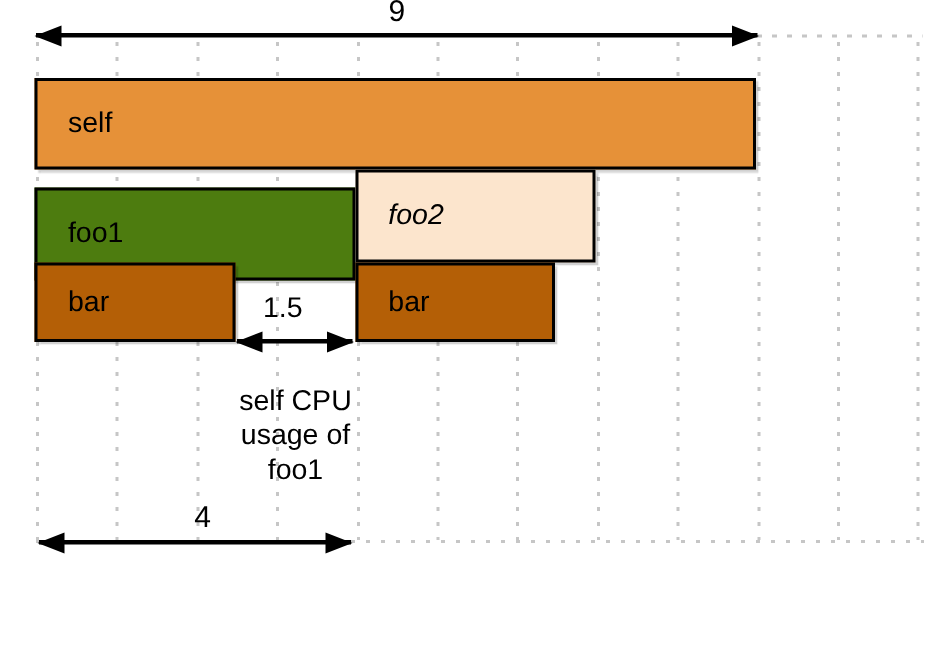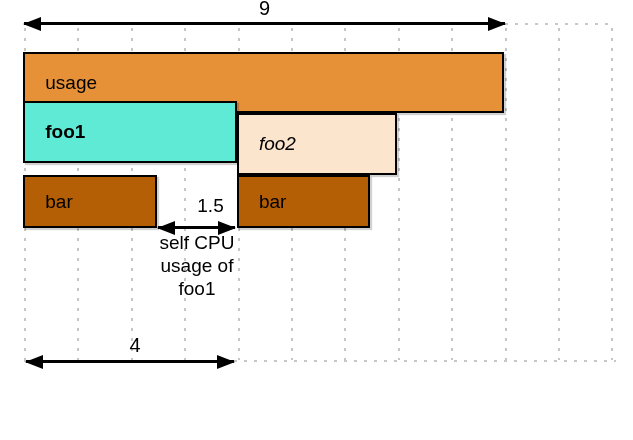--- a/index.html
+++ b/index.html
@@ -55,23 +55,23 @@
   .arrow-total-foo1{left:26px;top:360px;width:208px;}
   
   .num,.caption{
     position:absolute;
     text-align:center;
     font-size:19px;
     line-height:23px;
     z-index:4;
   }
   .num-total-main{left:24px;width:481px;top:-3px;font-size:20px;}
-  .num-self-foo1{left:172px;width:77px;top:194px;}
+  .num-self-foo1{left:150px;width:77px;top:194px;}
   .num-total-foo1{left:30px;width:210px;top:334px;font-size:20px;}
-  .caption-self-foo1{left:147px;width:100px;top:231px;}
+  .caption-self-foo1{left:147px;width:100px;top:256px;}
   .caption-total-foo1{left:45px;width:180px;top:376px;}
 </style>
 </head>
 <body>
 
 <div id="canvas">
 
   <div id="grid-layer">
       <div class="vgrid" style="left: 24px;"></div>
       <div class="vgrid" style="left: 77.4px;"></div>
@@ -85,23 +85,23 @@
       <div class="vgrid" style="left: 504.6px;"></div>
       <div class="vgrid" style="left: 558px;"></div>
       <div class="vgrid" style="left: 611.4px;"></div>
     </div>
 
   <div class="hdots top"></div>
   <div class="hdots bottom"></div>
 
   <div id="frames-layer">
       <div class="frame" style="left: 23.3px; top: 52px; width: 480.6px; height: 61px; background-color: rgb(230, 145, 56);">
-        <span class="bar-label">usage</span>
+        <span class="bar-label">self</span>
       </div>
-      <div class="frame" style="left: 23.3px; top: 101px; width: 213.6px; height: 62px; background-color: #5eead4; font-weight: bold;">
+      <div class="frame" style="left: 23.3px; top: 125px; width: 213.6px; height: 62px; background-color: #4d7c0f;">
         <span class="bar-label">foo1</span>
       </div>
       <div class="frame" style="left: 236.9px; top: 113px; width: 160.2px; height: 62px; background-color: rgb(252, 229, 205); font-style: italic;">
         <span class="bar-label">foo2</span>
       </div>
       <div class="frame" style="left: 23.3px; top: 175px; width: 133.5px; height: 53px; background-color: rgb(180, 95, 6);">
         <span class="bar-label">bar</span>
       </div>
       <div class="frame" style="left: 236.9px; top: 175px; width: 133.5px; height: 53px; background-color: rgb(180, 95, 6);">
         <span class="bar-label">bar</span>

